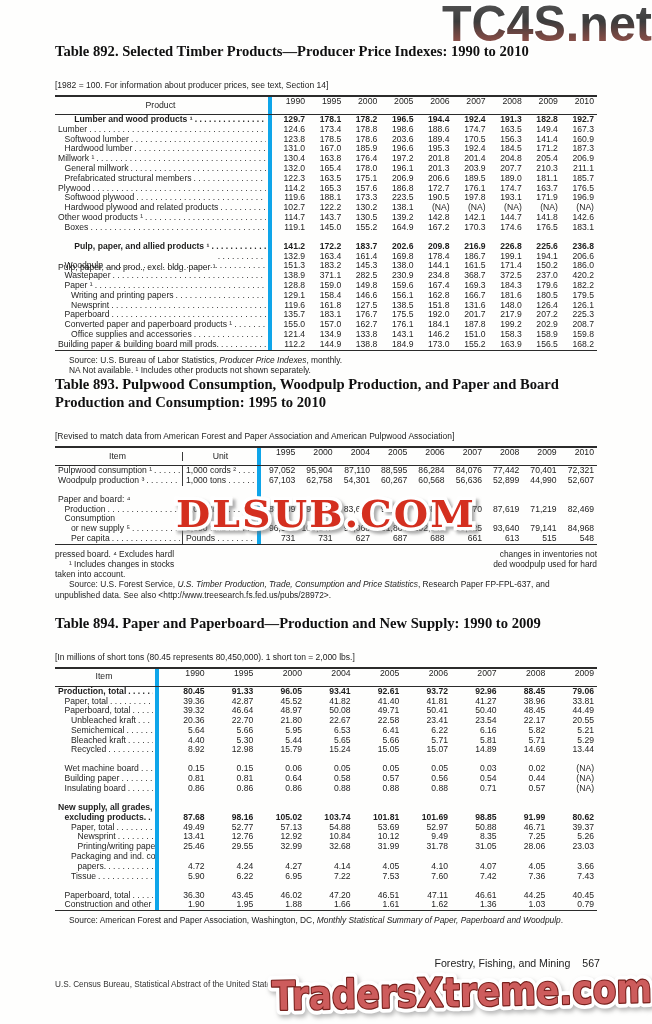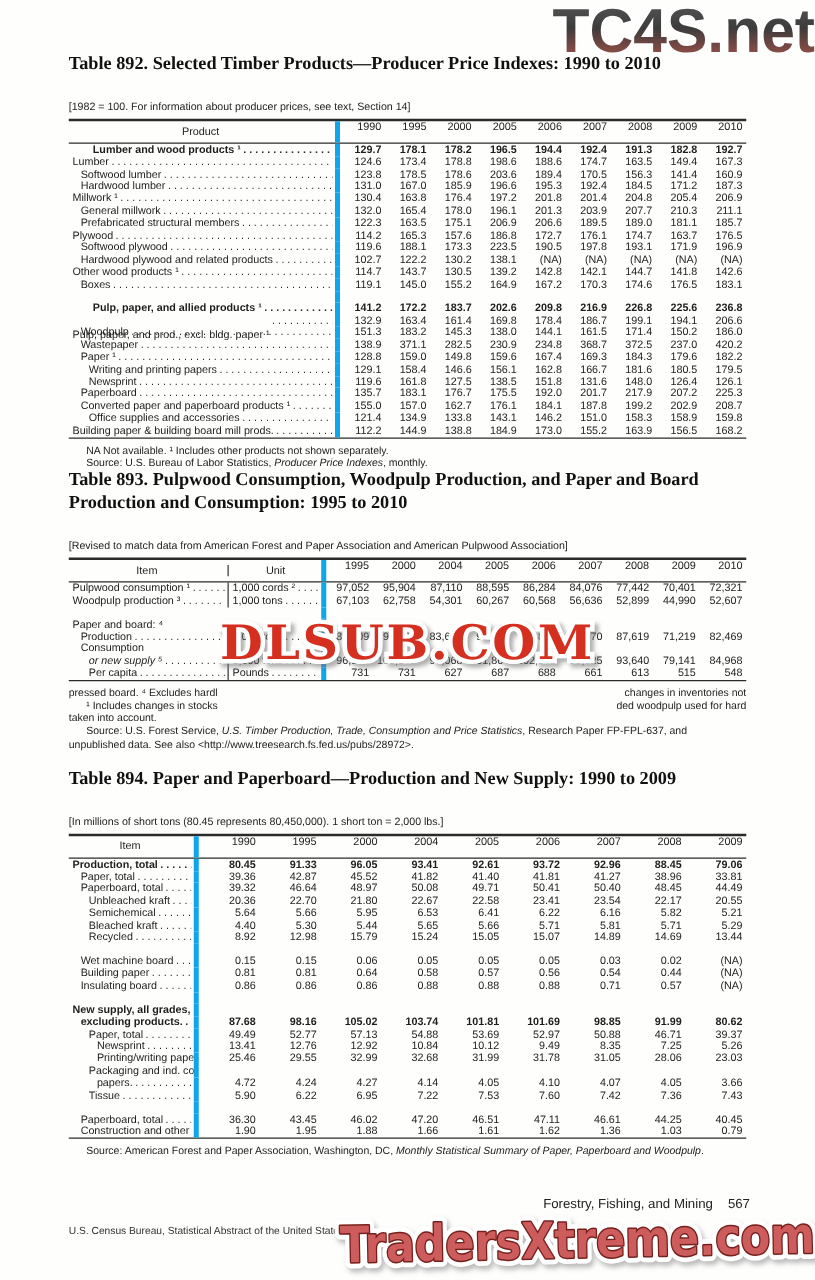--- a/index.html
+++ b/index.html
@@ -469,22 +469,22 @@
               <span class="v">173.0</span>
               <span class="v">155.2</span>
               <span class="v">163.9</span>
               <span class="v">156.5</span>
               <span class="v">168.2</span>
             </div>
           </div>
         </div>
     </div>
     <div class="fnblock">
+      <p class="indent1"><span>Source: U.S. Bureau of Labor Statistics, </span><i>Producer Price Indexes</i><span>, monthly.</span></p>
       <p class="indent1">NA Not available. ¹ Includes other products not shown separately.</p>
-      <p class="indent1"><span>Source: U.S. Bureau of Labor Statistics, </span><i>Producer Price Indexes</i><span>, monthly.</span></p>
     </div>
 
     <h2 class="ttitle mt893">Table 893. Pulpwood Consumption, Woodpulp Production, and Paper and Board Production and Consumption: 1995 to 2010</h2>
     <p class="tnote">[Revised to match data from American Forest and Paper Association and American Pulpwood Association]</p>
     <div class="dtable t893">
       <div class="trow thead">
         <div class="tlbl th-center">Item</div>
         <div class="tunit th-center">Unit</div>
         <div class="tvals">
             <span class="v">1995</span>
@@ -576,21 +576,21 @@
           </div>
           <div class="trow">
             <div class="tlbl">
               <span class="lt" style="padding-left: 9.5px;">Consumption</span>
             </div>
             <div class="tunit"></div>
             <div class="tvals"></div>
           </div>
           <div class="trow">
             <div class="tlbl">
-              <span class="lt" style="padding-left: 16px; font-style: italic;">or new supply ⁵</span>
+              <span class="lt" style="padding-left: 16px;">or new supply ⁵</span>
               <span class="leader"></span>
             </div>
             <div class="tunit">
               <span class="lt">1,000 tons</span>
               <span class="leader"></span>
             </div>
             <div class="tvals">
               <span class="v">96,126</span>
               <span class="v">103,147</span>
               <span class="v">95,068</span>

